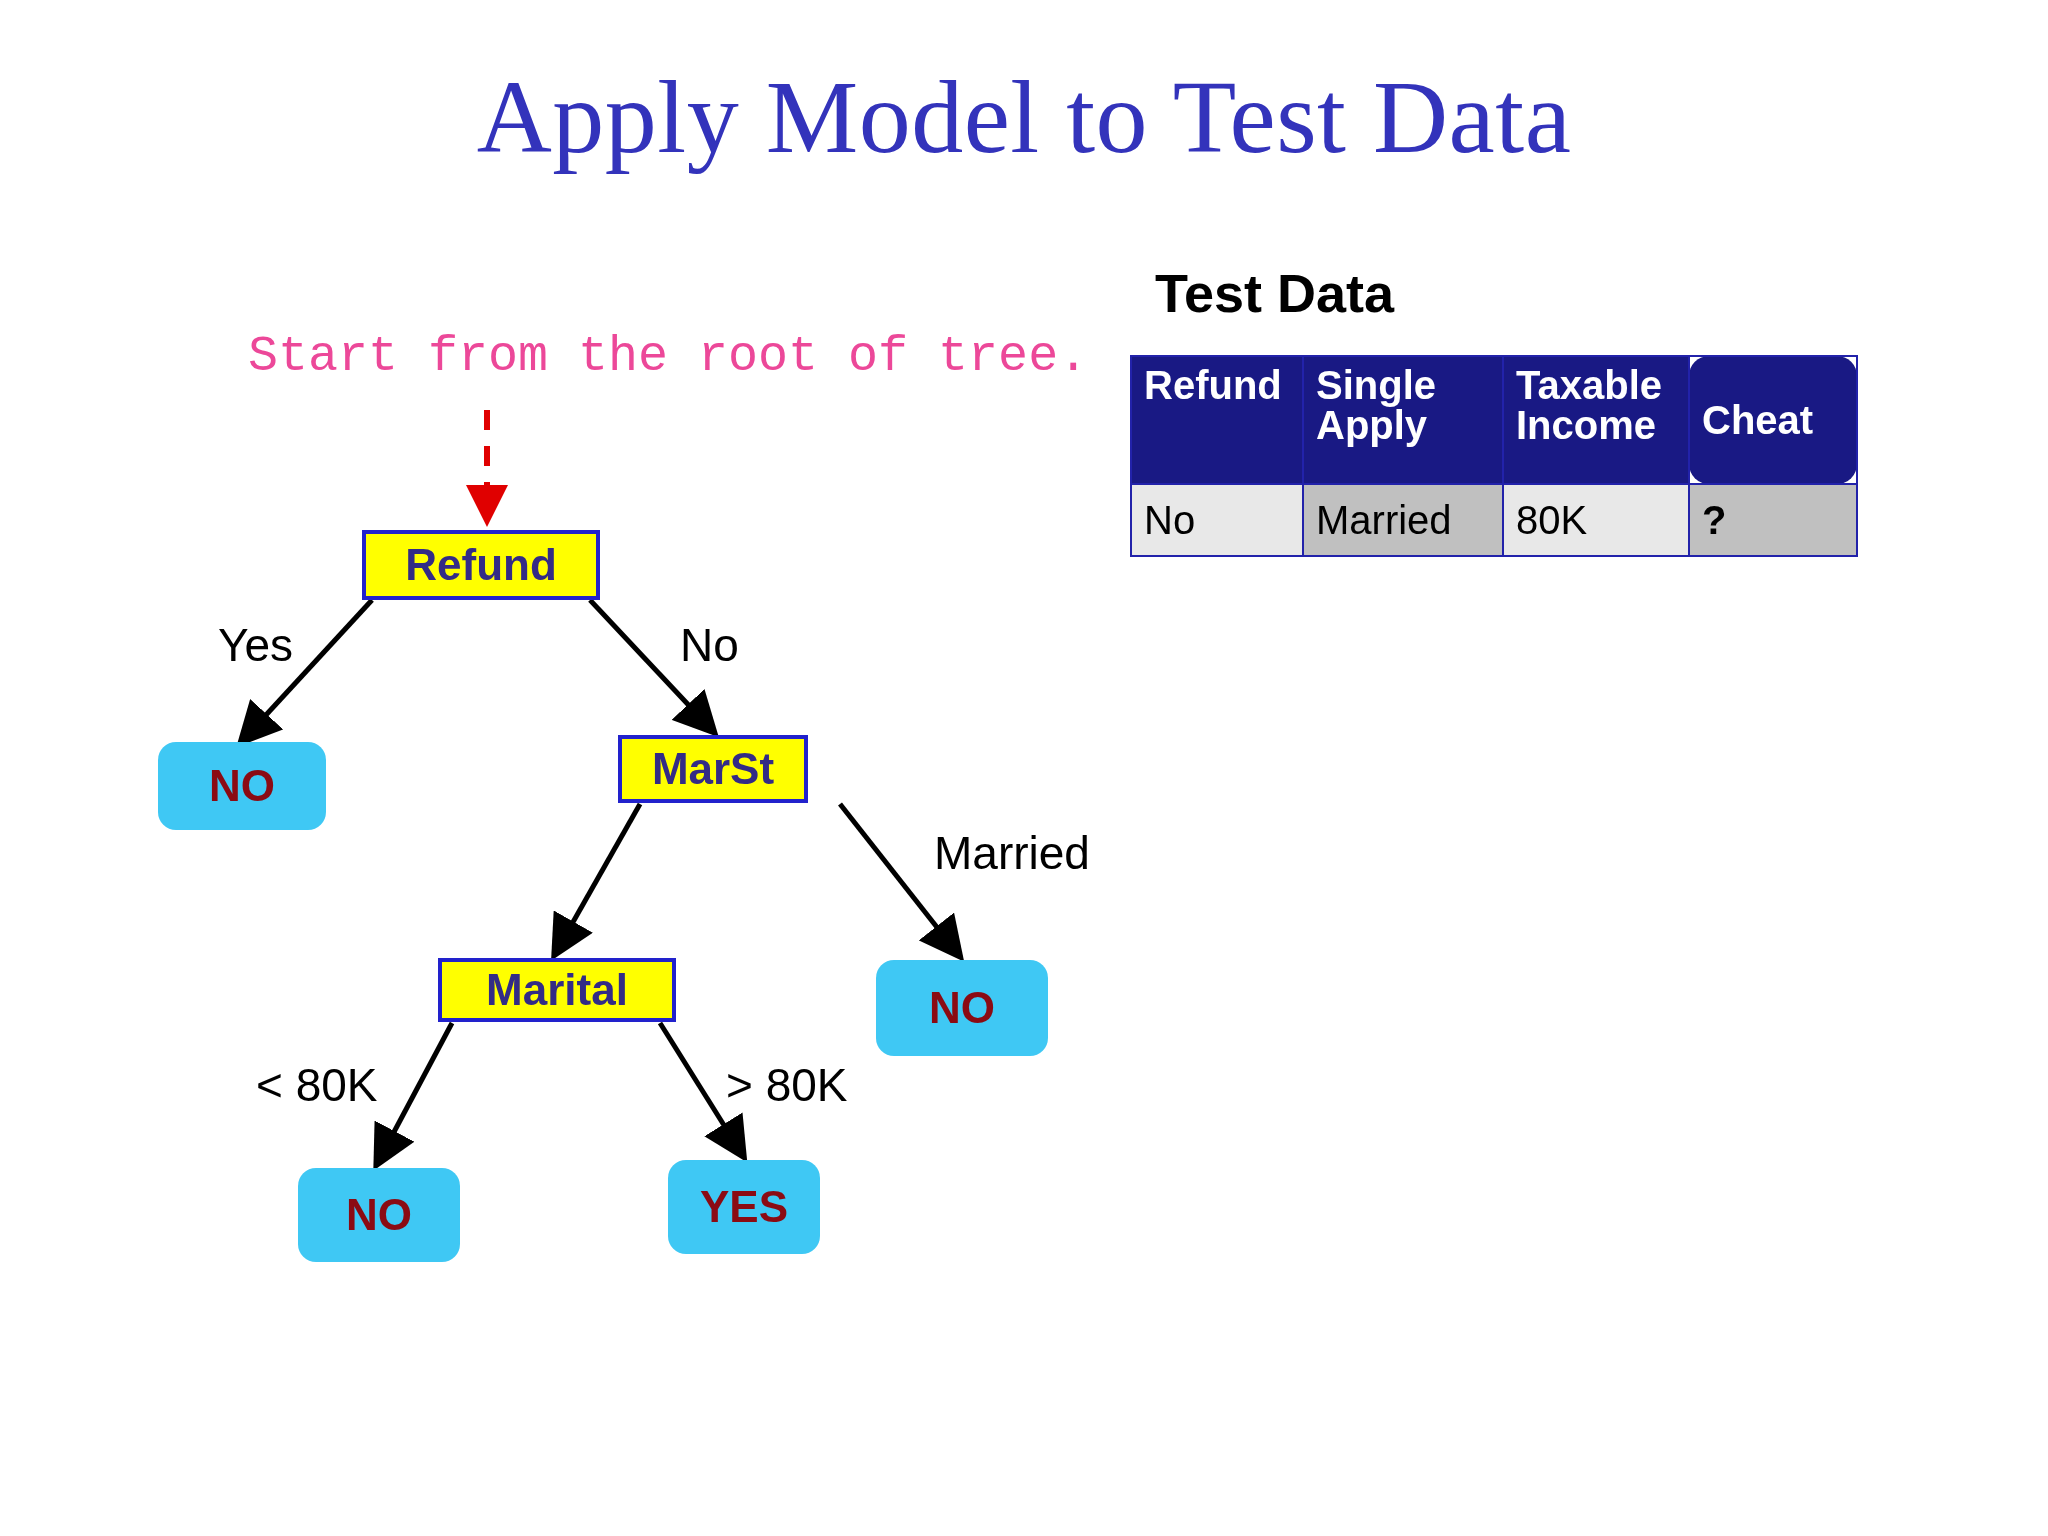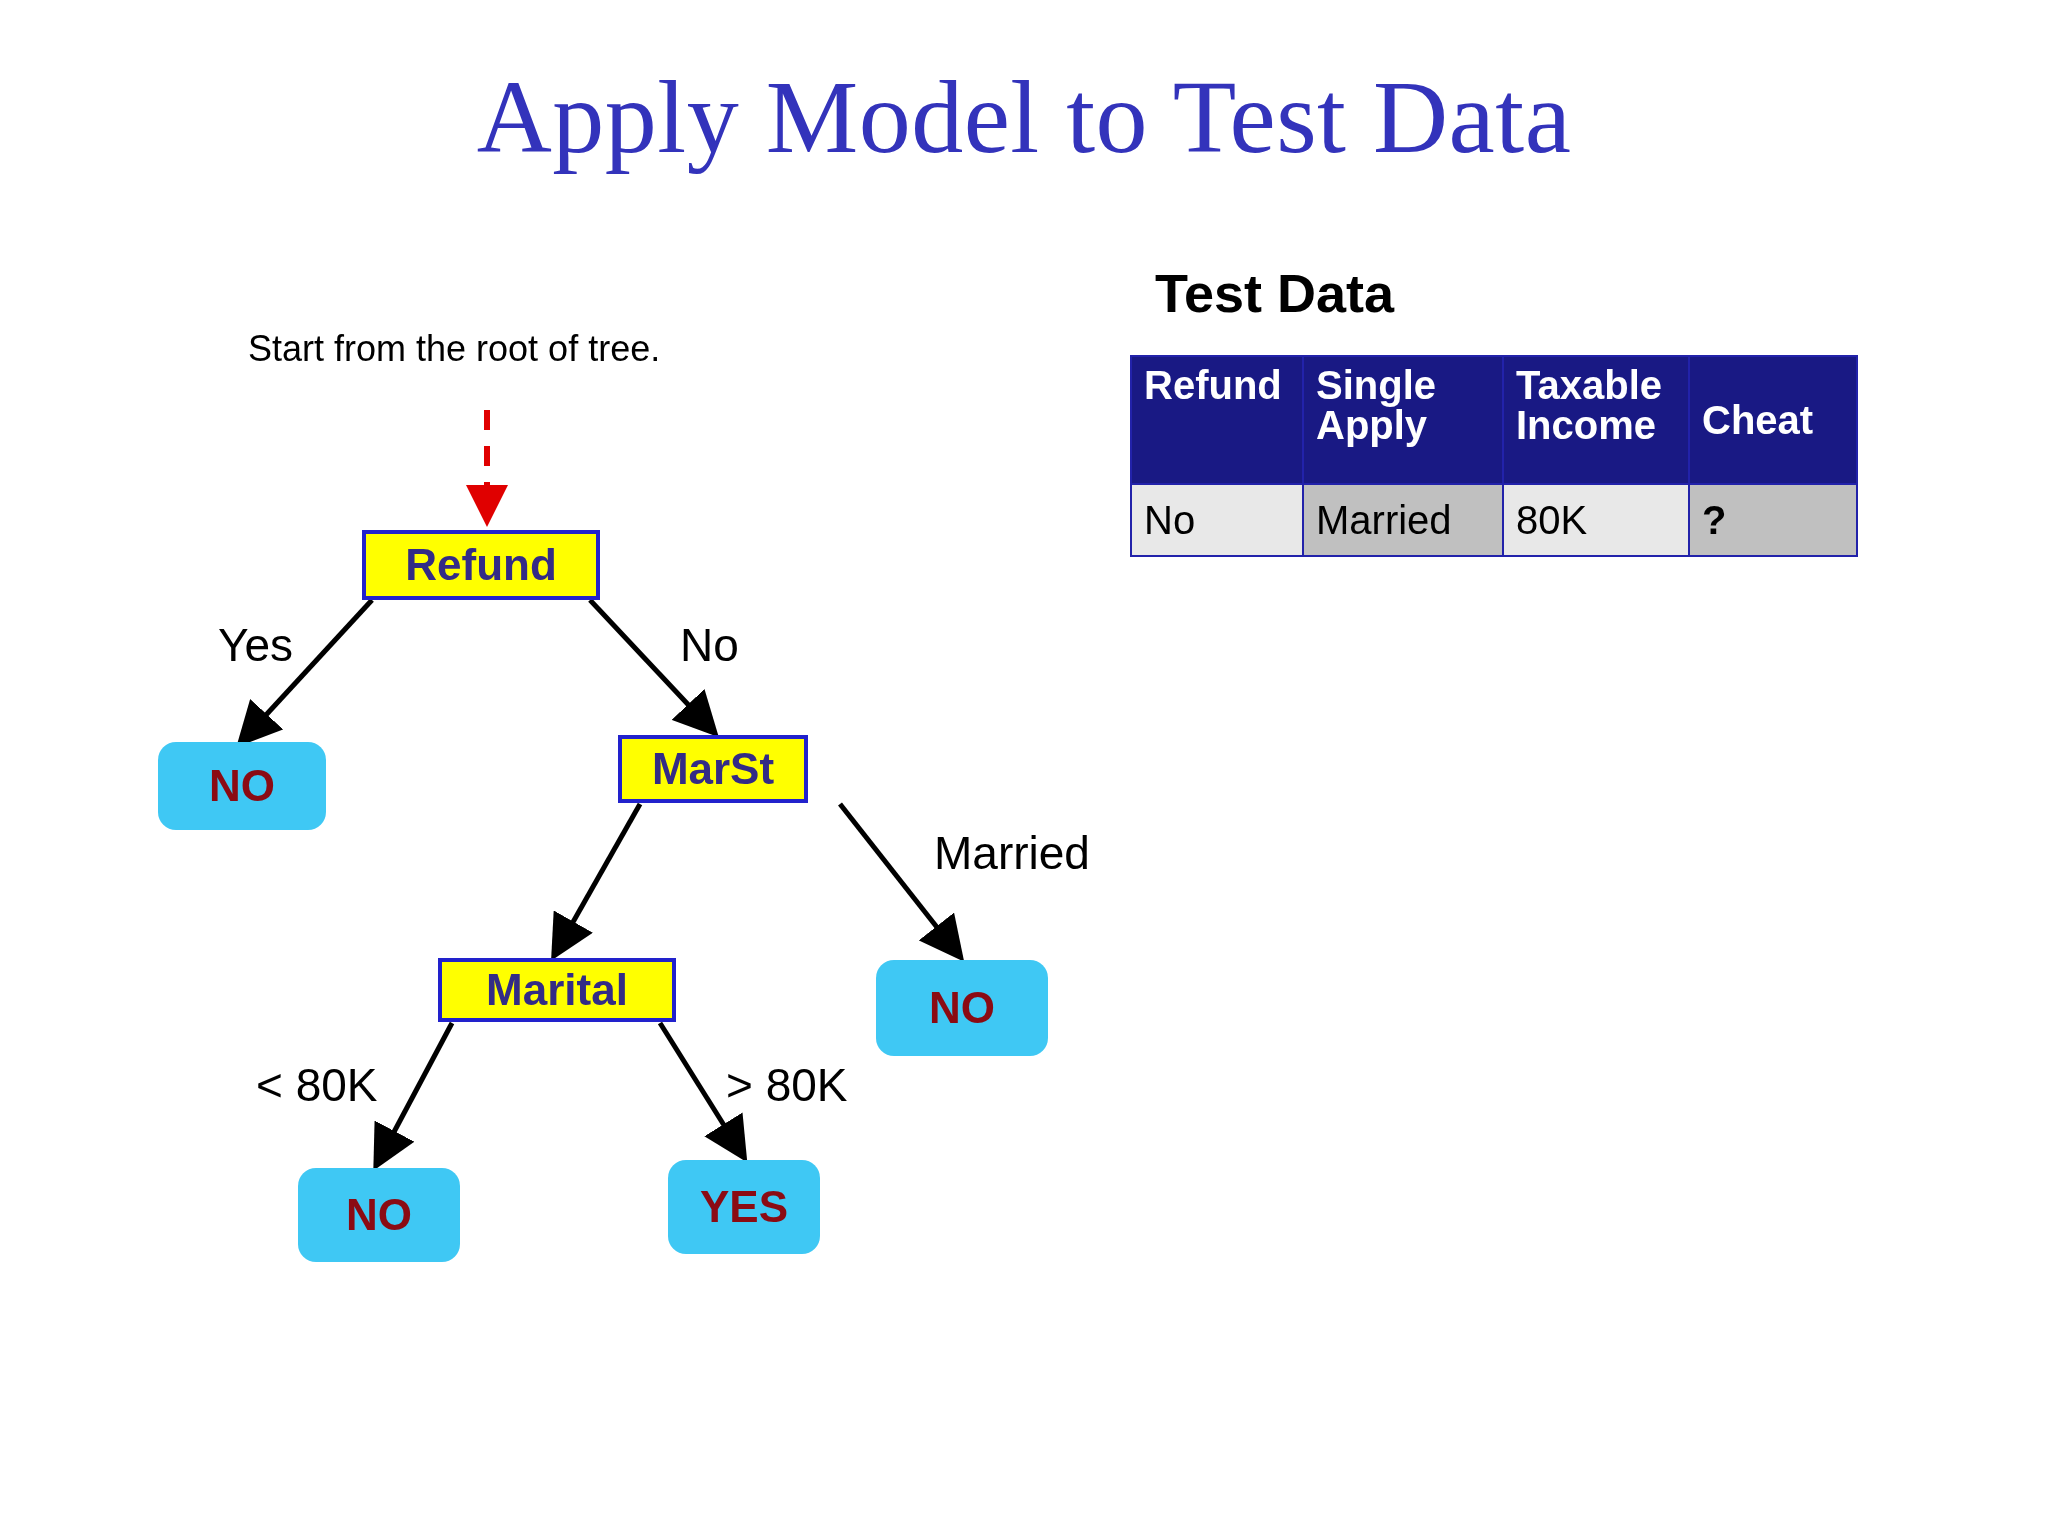--- a/index.html
+++ b/index.html
@@ -37,23 +37,23 @@
     left: 0;
     top: 0;
     width: 2048px;
     height: 1536px;
     pointer-events: none;
   }
 
   
   .note-text {
     position: absolute;
-    font-family: Liberation Sans, sans-serif;
-    font-size: 36px;
-    color: #000000;
+    font-family: Liberation Mono, monospace;
+    font-size: 50px;
+    color: #ec4899;
     white-space: nowrap;
   }
   #start-note { left: 248px; top: 328px; }
 
   
   .decision-node {
     position: absolute;
     background: #FFFF00;
     border: 4px solid #2222CC;
     display: flex;
@@ -142,20 +142,21 @@
     font-weight: bold;
     font-size: 40px;
     height: 128px;
     line-height: 1.0;
     vertical-align: top;
     padding-top: 8px;
   }
   #testdata-table thead th.head-cheat {
     vertical-align: middle;
     padding-top: 0;
+    border-radius: 20px;
   }
   #testdata-table tbody td {
     height: 72px;
     font-size: 40px;
     color: #000000;
     vertical-align: middle;
     font-weight: normal;
   }
   #testdata-table tbody td.shade-light { background: #E8E8E8; }
   #testdata-table tbody td.shade-dark  { background: #C0C0C0; }

